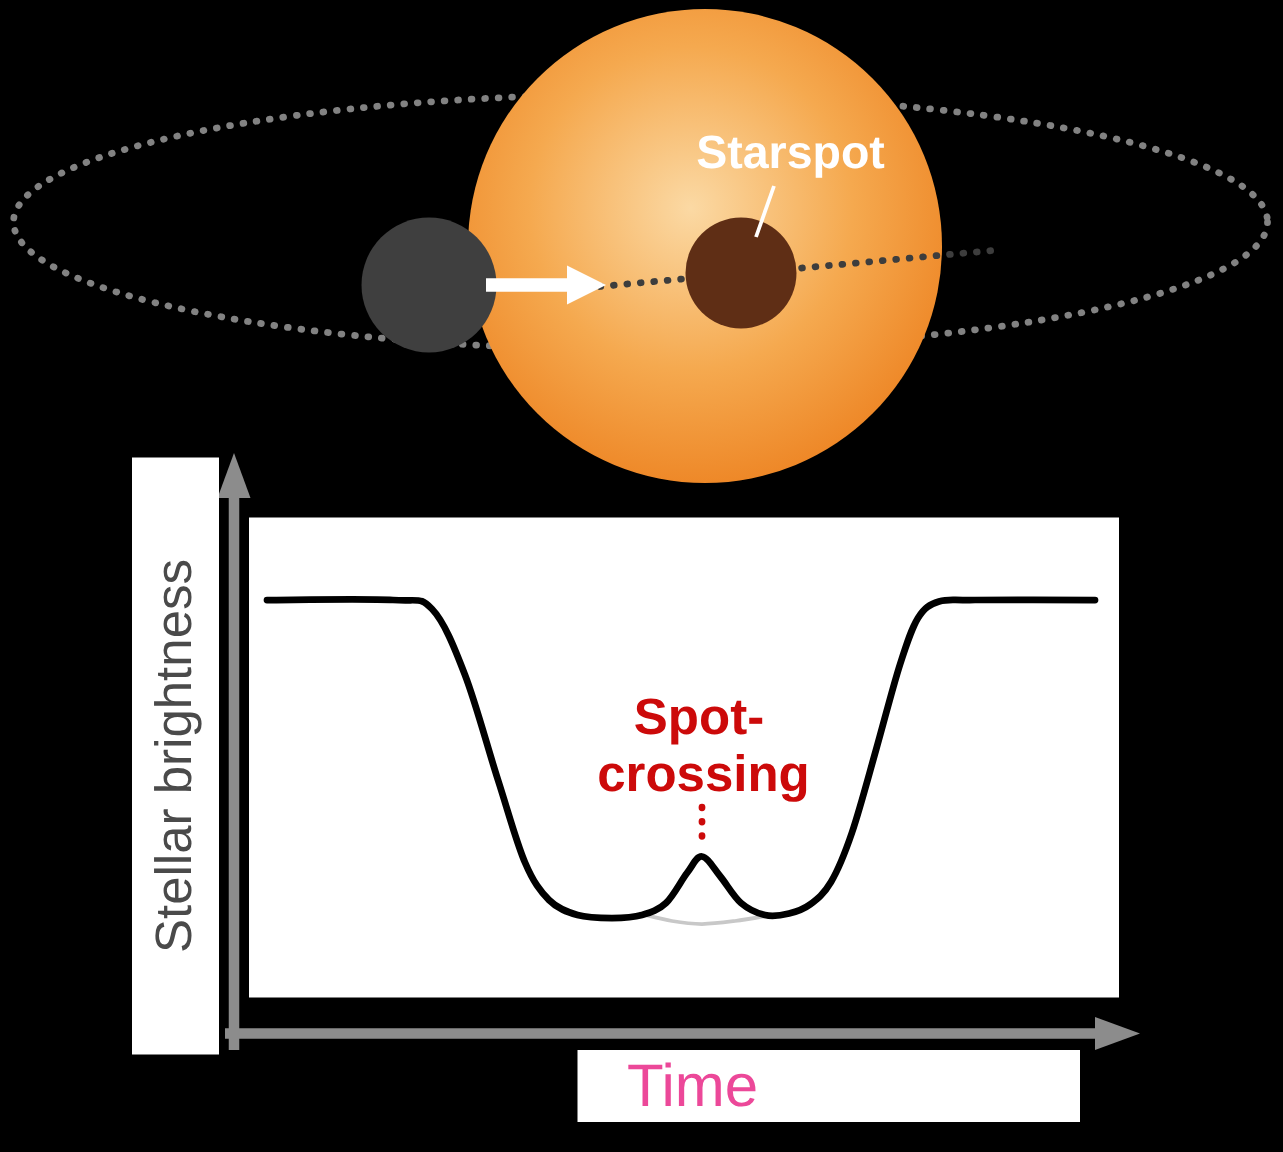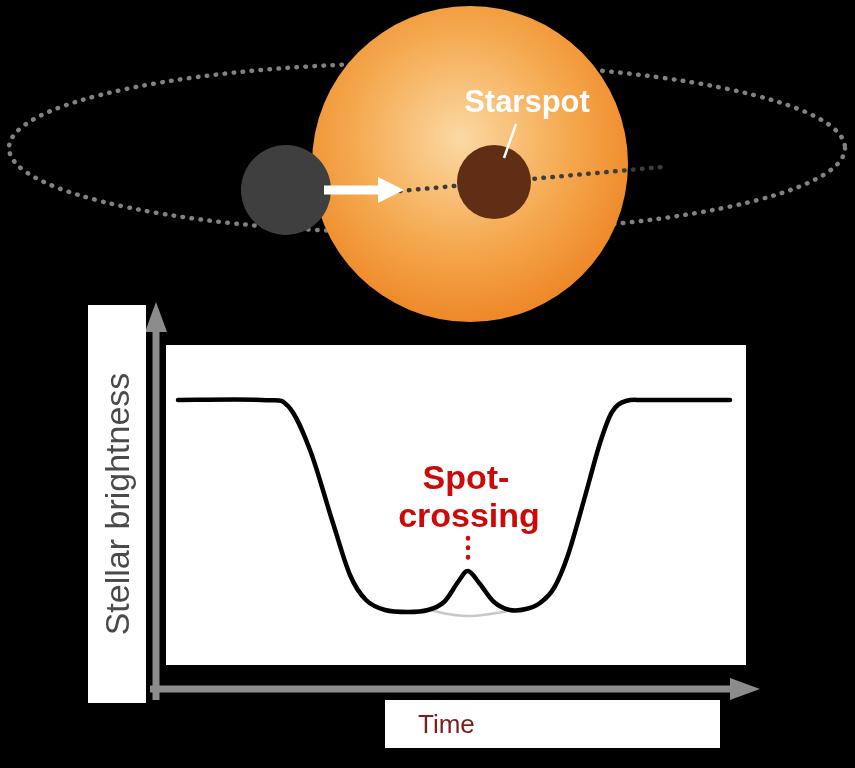--- a/index.html
+++ b/index.html
@@ -30,22 +30,22 @@
   .time-box {
     position: absolute;
     left: 385px; top: 700px;
     width: 335px; height: 48px;
     background: #ffffff;
     display: flex;
     align-items: center;
   }
   .time-box span {
     margin-left: 33px;
-    font-size: 26px;
-    color: #7f1d1d;
+    font-size: 40px;
+    color: #ec4899;
   }
 </style>
 </head>
 <body>
 
 <div class="stage">
 
   <svg width="855" height="768" viewBox="0 0 855 768">
     <defs>
       <radialGradient id="starGrad" cx="47%" cy="42%" r="62%">

